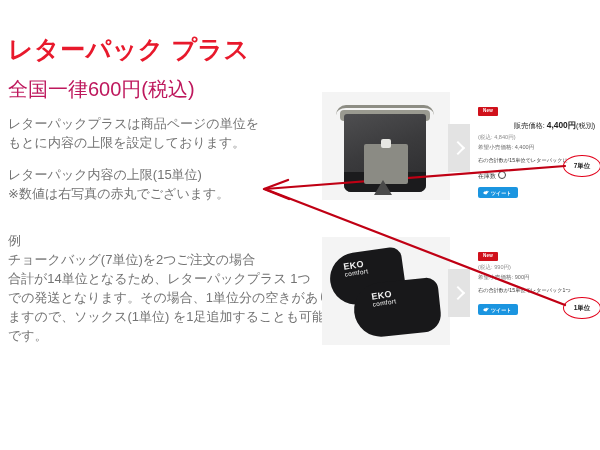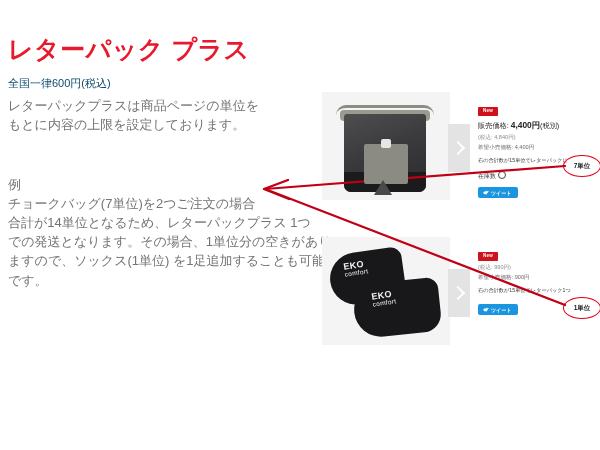--- a/index.html
+++ b/index.html
@@ -32,24 +32,24 @@
   .title {
     font-size: 25px;
     font-weight: bold;
     color: #e8192c;
     letter-spacing: 0.5px;
     line-height: 1.1;
     margin: 0 0 12px 0;
     white-space: nowrap;
   }
   .subtitle {
-    font-size: 11px;
+    font-size: 20px;
     font-weight: normal;
-    color: #0c4a6e;
-    margin: 0 0 6px 0;
+    color: #be185d;
+    margin: 0 0 12px 0;
     line-height: 1.3;
   }
   .para {
     font-size: 13px;
     line-height: 1.47;
     color: #737373;
     margin: 0;
     white-space: pre-line;
   }
   .gap-sm { height: 13px; }
@@ -196,20 +196,21 @@
     line-height: 1;
     padding: 2.5px 5px 2px 5px;
     letter-spacing: 0.3px;
     border-radius: 1px;
   }
   .price-line {
     font-size: 7.2px;
     color: #222;
     margin-top: 4px;
     white-space: nowrap;
+    margin-left: 36px;
   }
   .price-line b { font-size: 8.4px; }
   .price-sub {
     font-size: 5.6px;
     color: #8c8c8c;
     margin-top: 3px;
     white-space: nowrap;
   }
   .price-sub2 {
     font-size: 5.6px;
@@ -286,20 +287,22 @@
 <body>
 
 <div id="page">
 
   <div id="left-col">
     <div class="title">レターパック プラス</div>
     <div class="subtitle">全国一律600円(税込)</div>
     <div class="para">レターパックプラスは商品ページの単位を
 もとに内容の上限を設定しております。</div>
     <div class="gap-sm"></div>
+    <div class="para">レターパック内容の上限(15単位)
+※数値は右写真の赤丸でございます。</div>
     <div class="gap-md"></div>
     <div class="gap-md"></div>
     <div class="para">例
 チョークバッグ(7単位)を2つご注文の場合
 合計が14単位となるため、レターパックプラス 1つ
 での発送となります。その場合、1単位分の空きがあり
 ますので、ソックス(1単位) を1足追加することも可能
 です。</div>
   </div>
 

